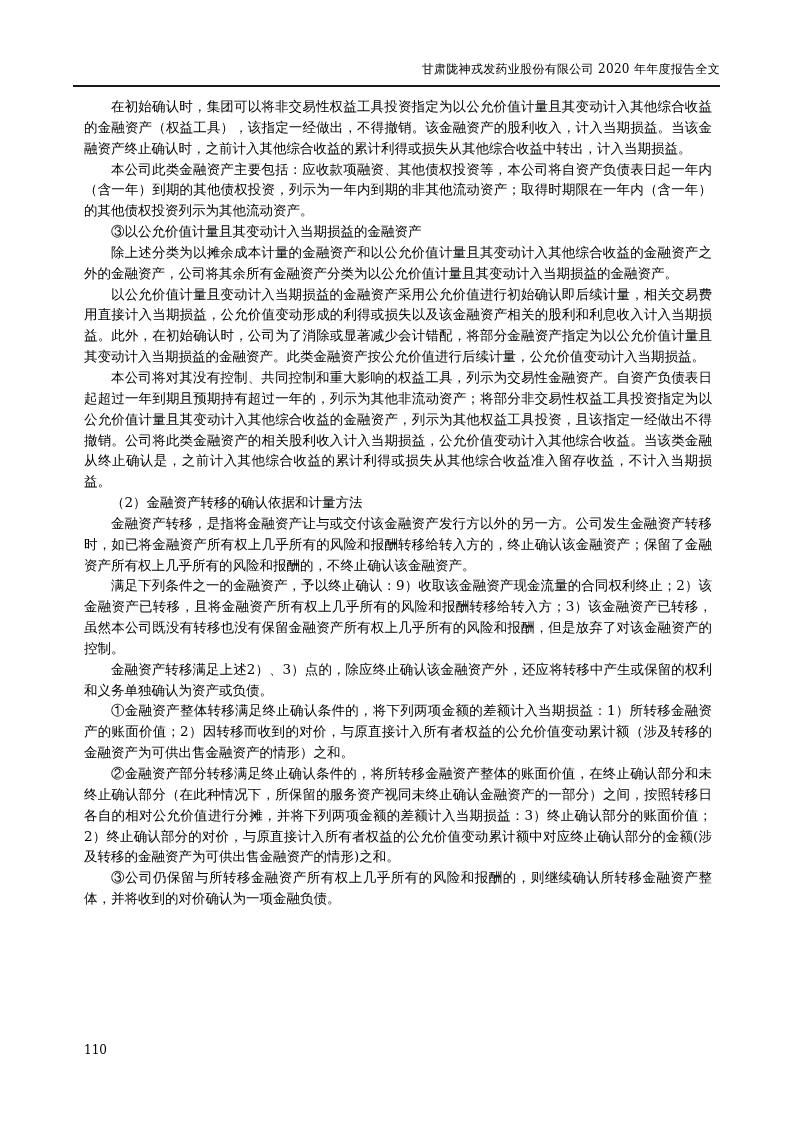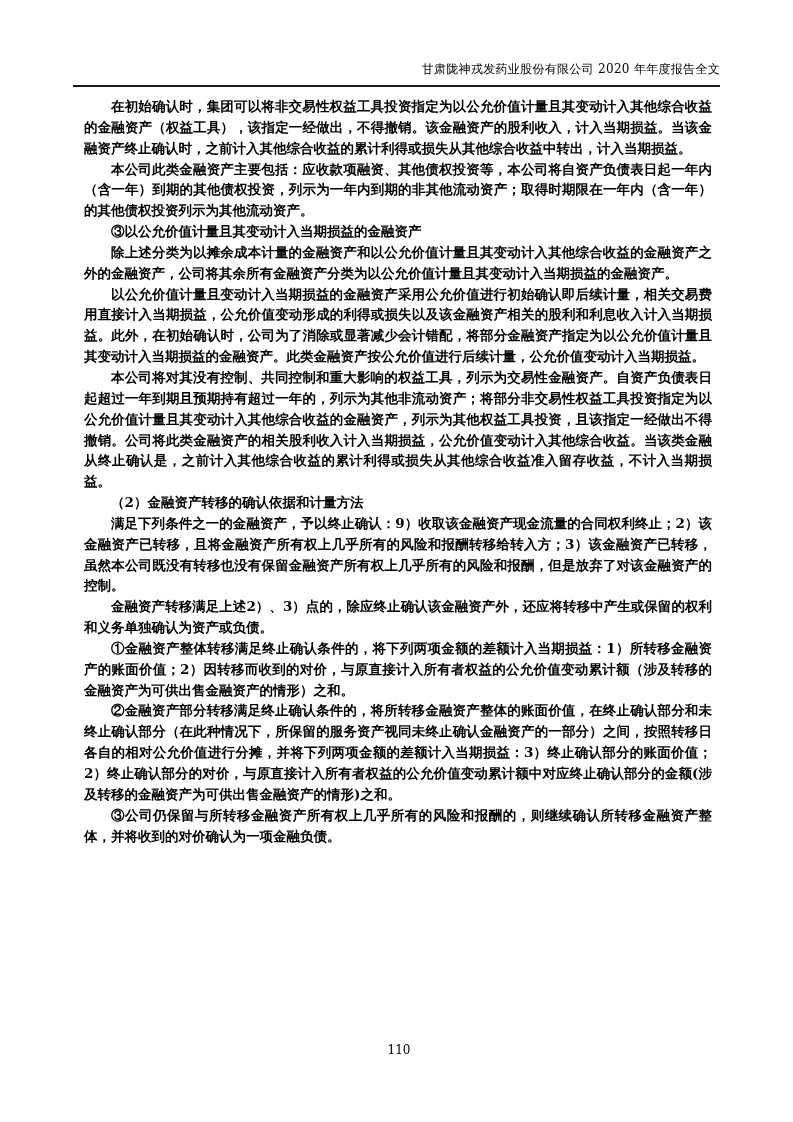--- a/index.html
+++ b/index.html
@@ -32,34 +32,33 @@
   }
   .content {
     position: absolute;
     left: 84px;
     top: 96px;
     width: 628px;
     font-size: 13.5px;
     line-height: 20.85px;
     text-align: justify;
     text-justify: inter-ideograph;
-    font-weight: bold;
   }
   .content p {
     margin: 0;
     padding: 0;
     text-indent: 2em;
     word-break: break-all;
   }
   .footer {
     position: absolute;
     left: 84px;
     top: 1042px;
     width: 630px;
-    text-align: center;
+    text-align: left;
     font-size: 12px;
     line-height: 16px;
   }
 </style>
 </head>
 <body>
 
 <div class="page">
 
   <div class="header">
@@ -67,20 +66,21 @@
   </div>
 
   <div class="content">
     <p>在初始确认时，集团可以将非交易性权益工具投资指定为以公允价值计量且其变动计入其他综合收益的金融资产（权益工具），该指定一经做出，不得撤销。该金融资产的股利收入，计入当期损益。当该金融资产终止确认时，之前计入其他综合收益的累计利得或损失从其他综合收益中转出，计入当期损益。</p>
     <p>本公司此类金融资产主要包括：应收款项融资、其他债权投资等，本公司将自资产负债表日起一年内（含一年）到期的其他债权投资，列示为一年内到期的非其他流动资产；取得时期限在一年内（含一年）的其他债权投资列示为其他流动资产。</p>
     <p>③以公允价值计量且其变动计入当期损益的金融资产</p>
     <p>除上述分类为以摊余成本计量的金融资产和以公允价值计量且其变动计入其他综合收益的金融资产之外的金融资产，公司将其余所有金融资产分类为以公允价值计量且其变动计入当期损益的金融资产。</p>
     <p>以公允价值计量且变动计入当期损益的金融资产采用公允价值进行初始确认即后续计量，相关交易费用直接计入当期损益，公允价值变动形成的利得或损失以及该金融资产相关的股利和利息收入计入当期损益。此外，在初始确认时，公司为了消除或显著减少会计错配，将部分金融资产指定为以公允价值计量且其变动计入当期损益的金融资产。此类金融资产按公允价值进行后续计量，公允价值变动计入当期损益。</p>
     <p>本公司将对其没有控制、共同控制和重大影响的权益工具，列示为交易性金融资产。自资产负债表日起超过一年到期且预期持有超过一年的，列示为其他非流动资产；将部分非交易性权益工具投资指定为以公允价值计量且其变动计入其他综合收益的金融资产，列示为其他权益工具投资，且该指定一经做出不得撤销。公司将此类金融资产的相关股利收入计入当期损益，公允价值变动计入其他综合收益。当该类金融从终止确认是，之前计入其他综合收益的累计利得或损失从其他综合收益准入留存收益，不计入当期损益。</p>
     <p>（2）金融资产转移的确认依据和计量方法</p>
+    <p>金融资产转移，是指将金融资产让与或交付该金融资产发行方以外的另一方。公司发生金融资产转移时，如已将金融资产所有权上几乎所有的风险和报酬转移给转入方的，终止确认该金融资产；保留了金融资产所有权上几乎所有的风险和报酬的，不终止确认该金融资产。</p>
     <p>满足下列条件之一的金融资产，予以终止确认：9）收取该金融资产现金流量的合同权利终止；2）该金融资产已转移，且将金融资产所有权上几乎所有的风险和报酬转移给转入方；3）该金融资产已转移，虽然本公司既没有转移也没有保留金融资产所有权上几乎所有的风险和报酬，但是放弃了对该金融资产的控制。</p>
     <p>金融资产转移满足上述2）、3）点的，除应终止确认该金融资产外，还应将转移中产生或保留的权利和义务单独确认为资产或负债。</p>
     <p>①金融资产整体转移满足终止确认条件的，将下列两项金额的差额计入当期损益：1）所转移金融资产的账面价值；2）因转移而收到的对价，与原直接计入所有者权益的公允价值变动累计额（涉及转移的金融资产为可供出售金融资产的情形）之和。</p>
     <p>②金融资产部分转移满足终止确认条件的，将所转移金融资产整体的账面价值，在终止确认部分和未终止确认部分（在此种情况下，所保留的服务资产视同未终止确认金融资产的一部分）之间，按照转移日各自的相对公允价值进行分摊，并将下列两项金额的差额计入当期损益：3）终止确认部分的账面价值；2）终止确认部分的对价，与原直接计入所有者权益的公允价值变动累计额中对应终止确认部分的金额(涉及转移的金融资产为可供出售金融资产的情形)之和。</p>
     <p>③公司仍保留与所转移金融资产所有权上几乎所有的风险和报酬的，则继续确认所转移金融资产整体，并将收到的对价确认为一项金融负债。</p>
   </div>
 
   <div class="footer">
     <span>110</span>
   </div>

